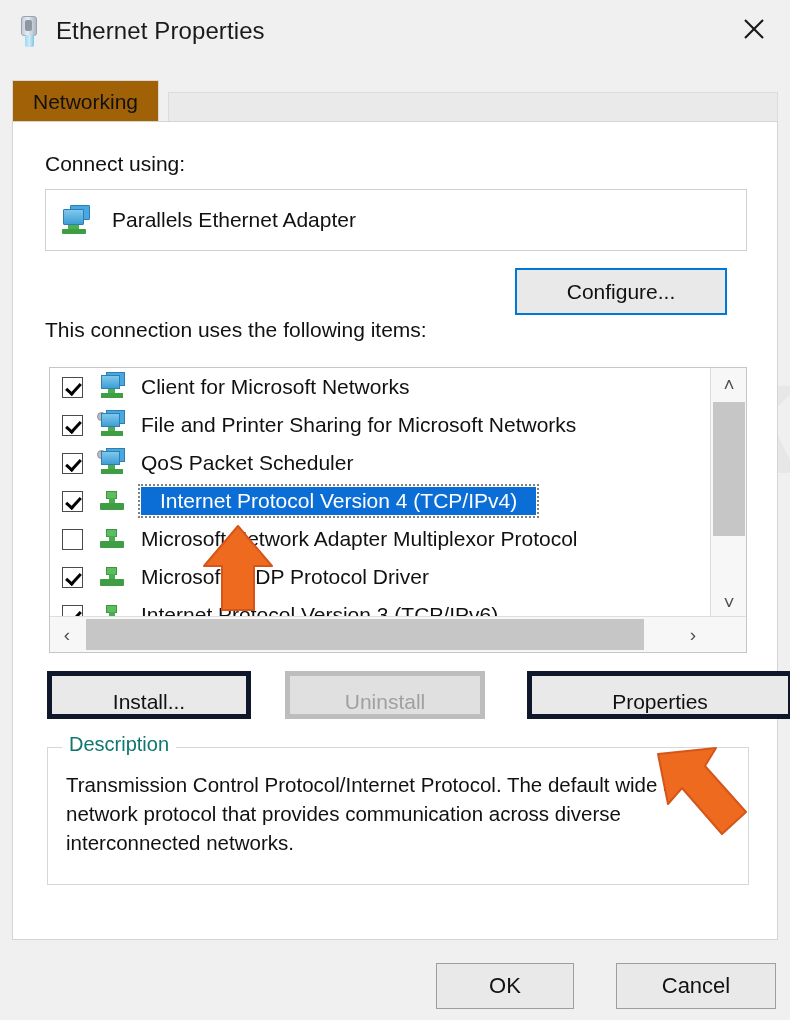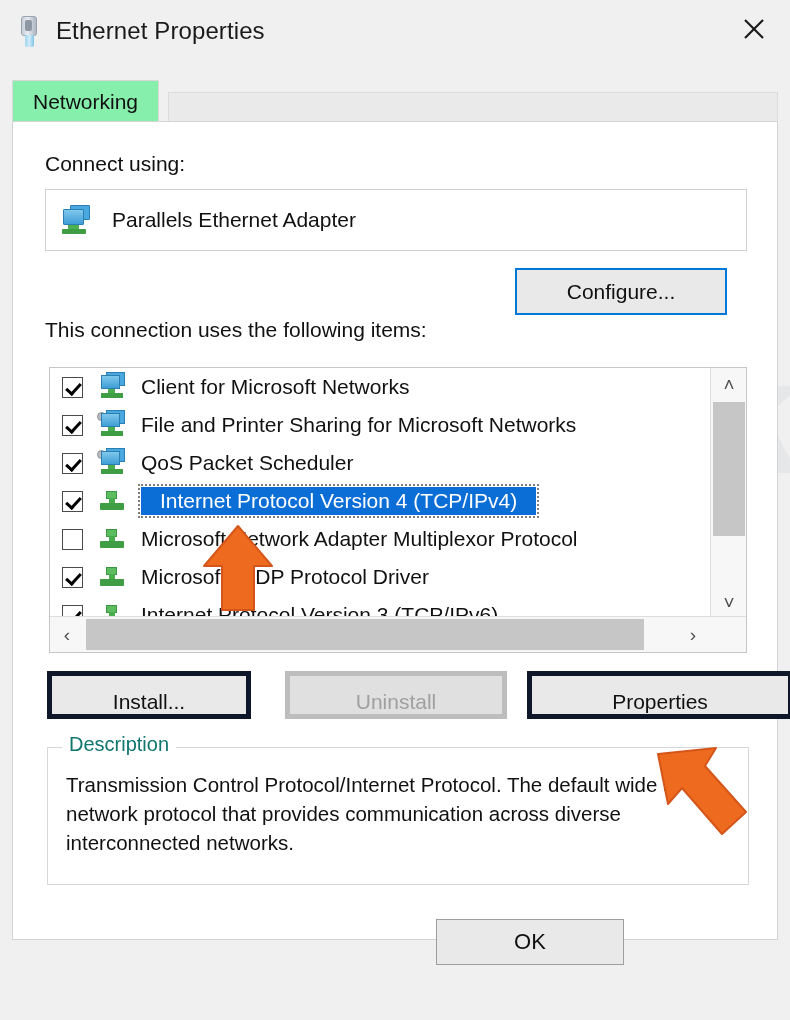--- a/index.html
+++ b/index.html
@@ -68,21 +68,21 @@
     position: absolute; left: 12px; top: 80px;
     width: 766px; height: 42px;
   }
   .tab {
     position: absolute; left: 0; top: 0;
     height: 42px;
     padding: 0 20px;
     display: flex; align-items: center;
     font-size: 21px;
     color: #111;
-    background: #86efac;
+    background: #a16207;
     border: 1px solid #d8d8d8;
     border-bottom: none;
   }
   .tab-rest {
     position: absolute; left: 156px; top: 12px;
     right: 0; height: 30px;
     background: #eaeaea;
     border: 1px solid #dcdcdc;
     border-bottom: none;
   }
@@ -317,21 +317,21 @@
     display: flex; align-items: flex-end; justify-content: center;
     cursor: pointer;
   }
   .abtn.disabled {
     color: #a0a0a0;
     background: #e0e0e0;
     border-color: #bdbdbd;
     cursor: default;
   }
   .abtn-install    { left: 0px;   width: 204px; }
-  .abtn-uninstall  { left: 238px; width: 222px; }
+  .abtn-uninstall  { left: 238px; width: 200px; }
   .abtn-properties { left: 480px; width: 266px; }
 
   
   .descbox {
     position: absolute; left: 34px; top: 625px;
     width: 702px; height: 138px;
     border: 1px solid #d7d7d7;
   }
   .desc-legend {
     position: absolute; left: 14px; top: -15px;
@@ -349,21 +349,21 @@
   
   .fbtn {
     position: absolute;
     height: 46px;
     background: #e9e9e9;
     border: 1px solid #9e9e9e;
     font-size: 22px; color: #111;
     display: flex; align-items: center; justify-content: center;
     cursor: pointer;
   }
-  .fbtn-ok     { left: 436px; top: 919px; width: 188px; }
+  .fbtn-ok     { left: 436px; top: 963px; width: 138px; }
   .fbtn-cancel { left: 616px; top: 963px; width: 160px; }
 
   
   .watermark {
     position: absolute; left: 0; top: 0;
     width: 790px; height: 1020px;
     pointer-events: none;
     opacity: 0.10;
     overflow: hidden;
   }
@@ -557,20 +557,23 @@
     <div class="descbox">
       <div class="desc-legend">Description</div>
       <div class="desc-text">Transmission Control Protocol/Internet Protocol. The default wide area network protocol that provides communication across diverse interconnected networks.</div>
     </div>
 
   </div>
 
   <div class="fbtn fbtn-ok">
     <span>OK</span>
   </div>
+  <div class="fbtn fbtn-cancel">
+    <span>Cancel</span>
+  </div>
 
   <div class="ann ann-up">
     <svg width="80" height="95" viewBox="0 0 80 95">
       <path d="M40 4 L74 44 L56 44 L56 88 L24 88 L24 44 L6 44 Z" fill="#ee6a1e" stroke="#d4561a" stroke-width="2" stroke-linejoin="round"></path>
     </svg>
   </div>
 
   <div class="ann ann-diag">
     <svg width="110" height="105" viewBox="0 0 110 105">
       <path d="M8 12 L66 6 L55 24 L96 70 L72 92 L32 46 L18 62 Z" fill="#ee6a1e" stroke="#d4561a" stroke-width="2" stroke-linejoin="round"></path>

